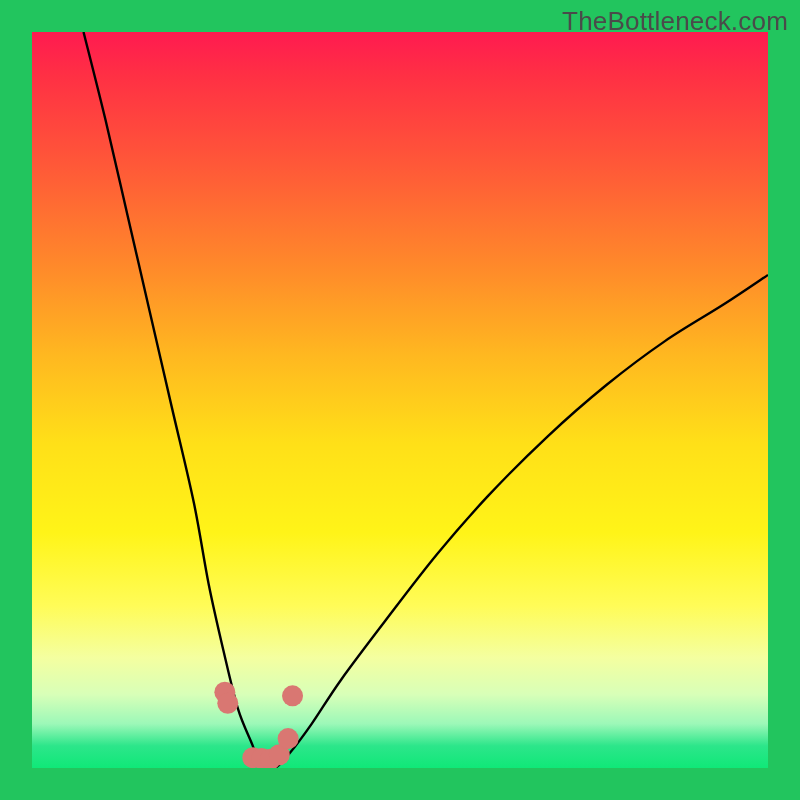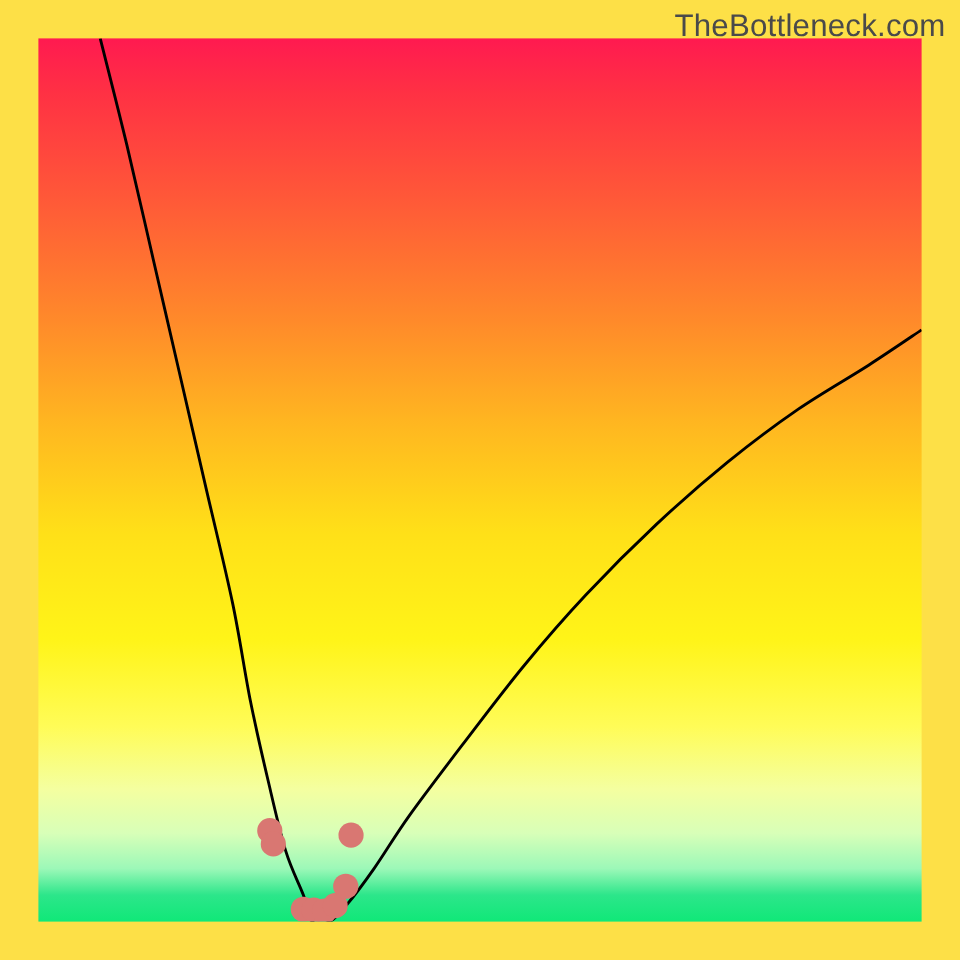--- a/index.html
+++ b/index.html
@@ -1,20 +1,20 @@
 <!DOCTYPE html>
 <html><head>
 <meta charset="utf-8">
 <style>
   * { margin: 0; padding: 0; box-sizing: border-box; }
   html, body { width: 800px; height: 800px; overflow: hidden; background: #000; }
   .frame {
     width: 800px;
     height: 800px;
-    background: #fde047;
+    background: #22c55e;
     position: relative;
   }
   .plot-area {
     position: absolute;
     left: 32px;
     top: 32px;
     width: 736px;
     height: 736px;
     background: linear-gradient(
       to bottom,

